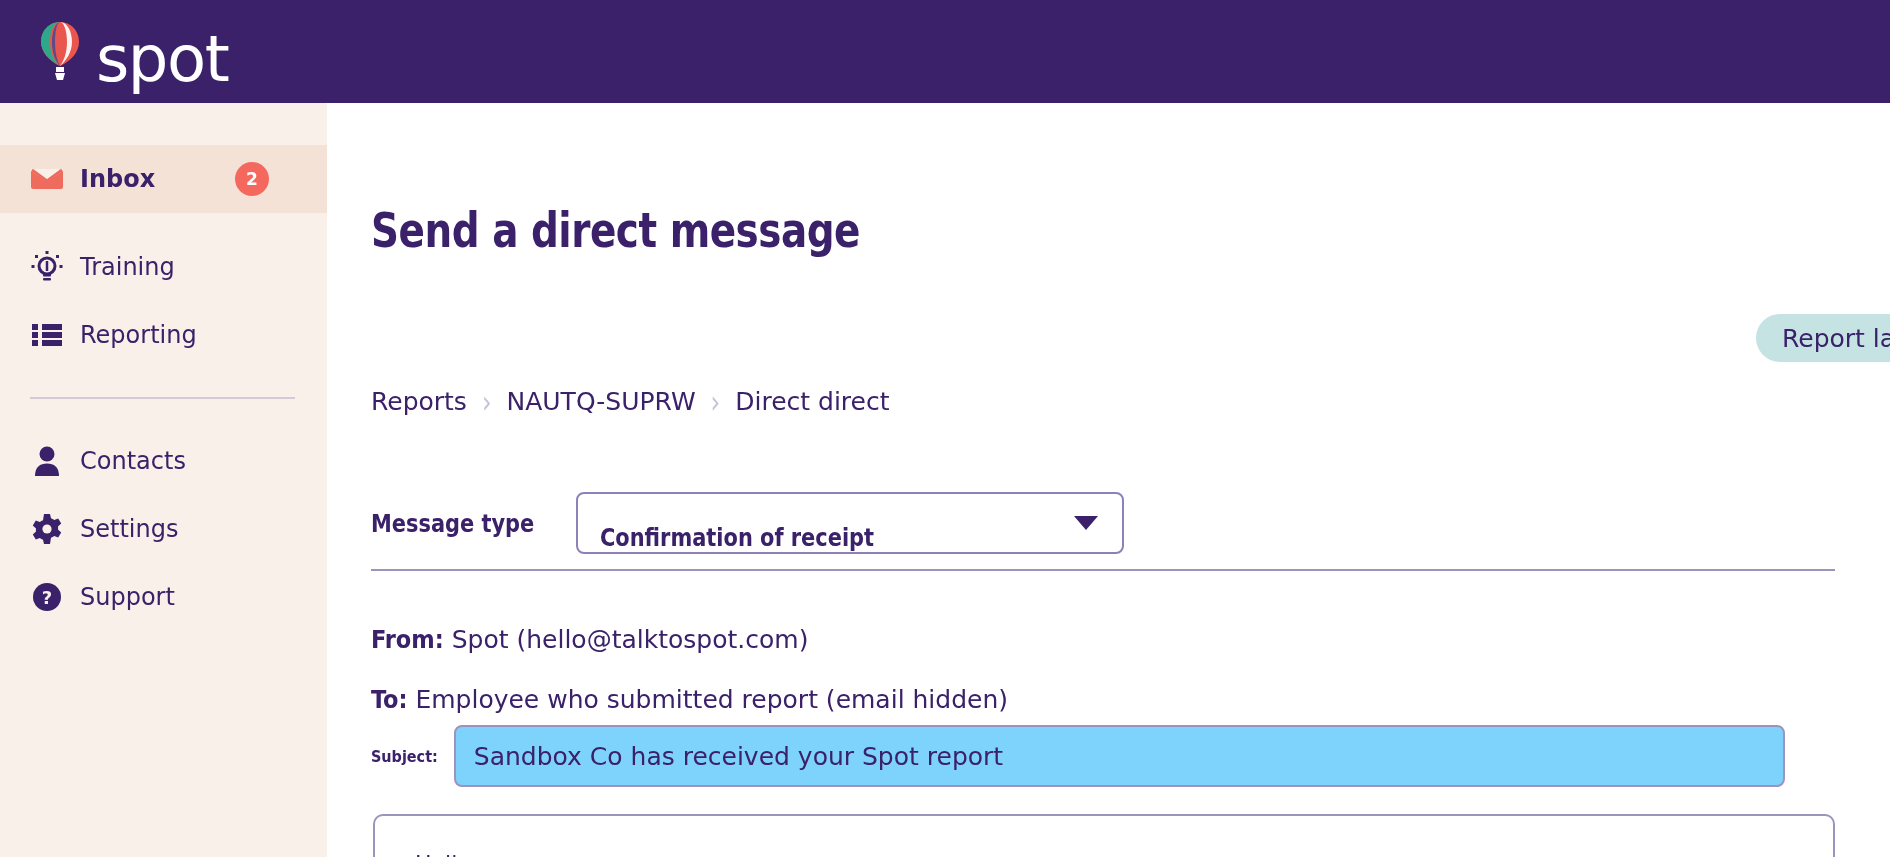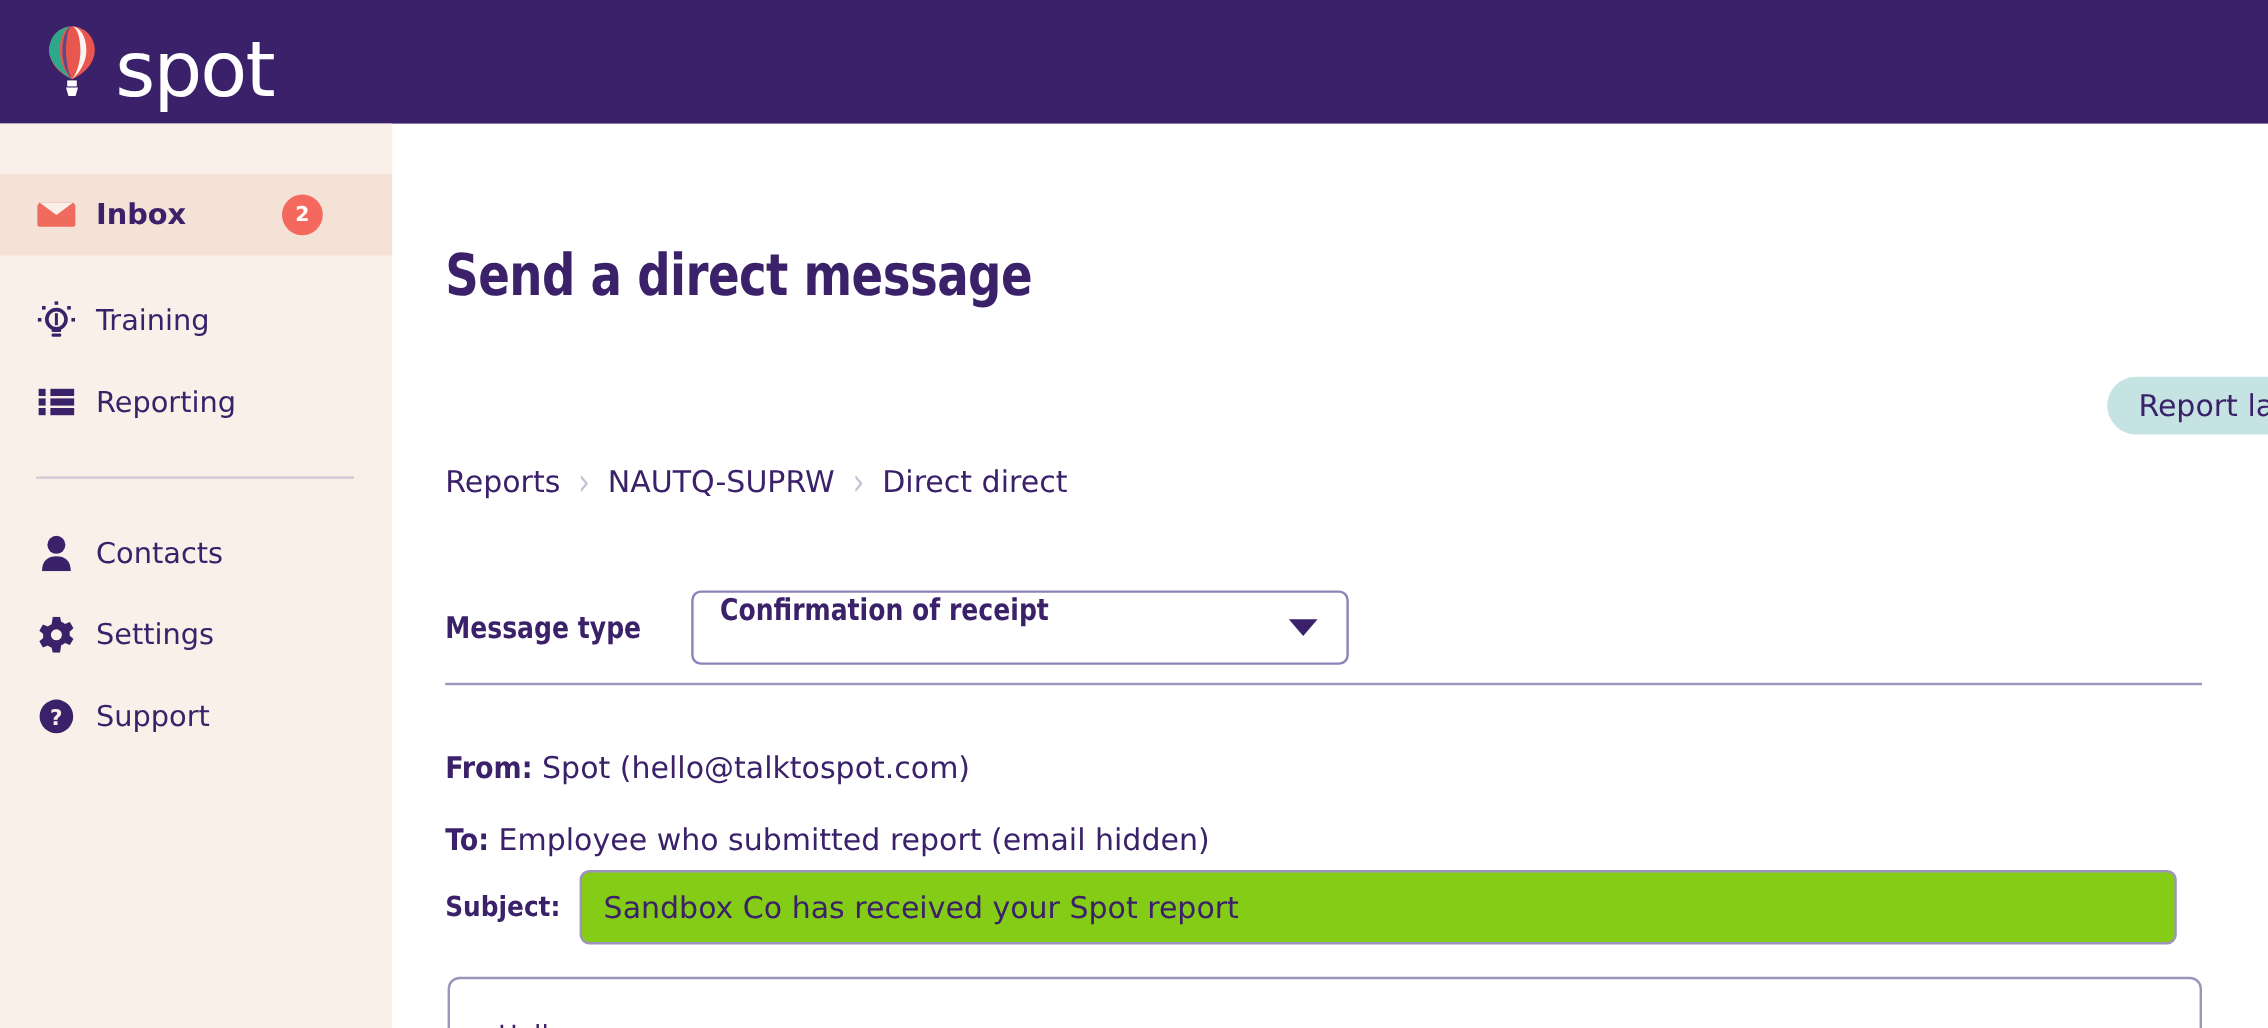--- a/index.html
+++ b/index.html
@@ -99,21 +99,21 @@
   }
   .msgtype-label {
     font-size: 25px; font-weight: bold; color: #3a2169;
     font-family: "DejaVu Sans Condensed", "DejaVu Sans", sans-serif;
     transform: scaleX(0.93); transform-origin: left center;
     white-space: nowrap; width: 170px;
   }
   .select-box {
     margin-left: 24px; width: 548px; height: 62px;
     border: 2px solid #8e81b8; border-radius: 8px;
-    background: #fff; display: flex; align-items: flex-start;
+    background: #fff; display: flex; align-items: flex-end;
     padding: 0 22px; cursor: pointer; position: relative;
   }
   .select-value {
     font-size: 25px; font-weight: bold; color: #3a2169;
     font-family: "DejaVu Sans Condensed", "DejaVu Sans", sans-serif;
     transform: scaleX(0.93); transform-origin: left center;
     white-space: nowrap;
   }
   .caret {
     position: absolute; right: 24px; top: 50%;
@@ -139,28 +139,28 @@
     font-weight: bold;
   }
   .meta-from { top: 483px; }
   .meta-to { top: 543px; }
 
   .subject-row {
     position: absolute; left: 44px; top: 583px;
     display: flex; align-items: center;
   }
   .subject-label {
-    font-size: 23px; font-weight: bold; color: #3a2169;
+    font-size: 16px; font-weight: bold; color: #3a2169;
     font-family: "DejaVu Sans Condensed", "DejaVu Sans", sans-serif;
     white-space: nowrap; margin-right: 16px;
   }
   .subject-input {
     width: 1331px; height: 62px;
     border: 2px solid #9d93bd; border-radius: 8px;
-    background: #84cc16; font-size: 25px; color: #3a2169;
+    background: #7dd3fc; font-size: 25px; color: #3a2169;
     padding: 0 18px;
     font-family: "DejaVu Sans", sans-serif;
     outline: none;
   }
 
   .body-box {
     position: absolute; left: 46px; top: 672px;
     width: 1462px; height: 190px;
     border: 2px solid #9d93bd; border-radius: 10px;
     background: #fff; padding: 34px 40px;

